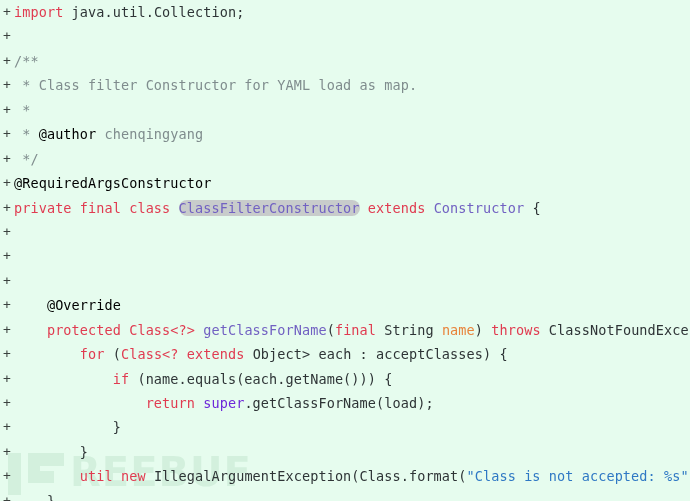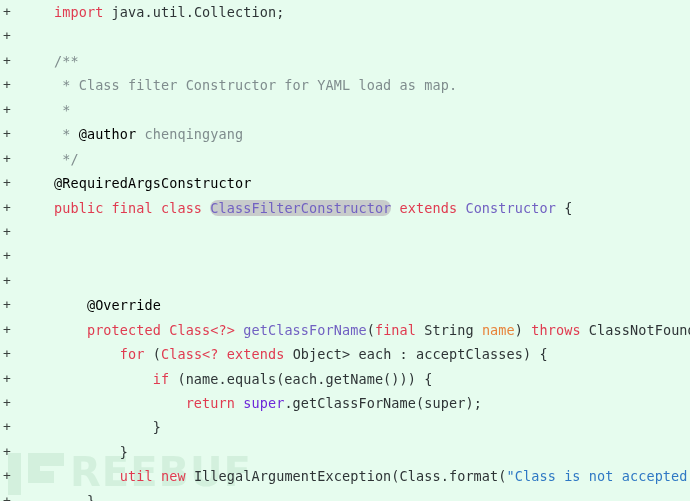--- a/index.html
+++ b/index.html
@@ -101,21 +101,20 @@
     color: #3b423f;
     font-size: 13px;
     font-family: "DejaVu Sans Mono", monospace;
   }
   .content {
     white-space: pre;
     color: #2e3436;
     font-family: "DejaVu Sans Mono", monospace;
     font-size: 13.5px;
     letter-spacing: 0.1px;
-    margin-left: 40px;
   }
 
   
   .kw    { color: #e03b50; }
   .ann   { color: #000000; }
   .cmt   { color: #7f8c8d; }
   .type  { color: #7161c2; }
   .plain { color: #2e3436; }
   .str   { color: #2f78c4; }
   .param { color: #e8833a; text-align: center; }
@@ -139,28 +138,28 @@
 
   <div class="code" id="code-area">
       <div class="line"><span class="gutter">+</span><span class="content"><span class="kw">import</span><span class="plain"> java.util.Collection;</span></span></div>
       <div class="line"><span class="gutter">+</span><span class="content"><span class="plain"></span></span></div>
       <div class="line"><span class="gutter">+</span><span class="content"><span class="cmt">/**</span></span></div>
       <div class="line"><span class="gutter">+</span><span class="content"><span class="cmt"> * Class filter Constructor for YAML load as map.</span></span></div>
       <div class="line"><span class="gutter">+</span><span class="content"><span class="cmt"> *</span></span></div>
       <div class="line"><span class="gutter">+</span><span class="content"><span class="cmt"> * </span><span class="ann">@author</span><span class="cmt"> chenqingyang</span></span></div>
       <div class="line"><span class="gutter">+</span><span class="content"><span class="cmt"> */</span></span></div>
       <div class="line"><span class="gutter">+</span><span class="content"><span class="ann">@RequiredArgsConstructor</span></span></div>
-      <div class="line"><span class="gutter">+</span><span class="content"><span class="kw">public final class </span><span class="type sel">ClassFilterConstructor</span><span class="plain"> </span><span class="kw">extends</span><span class="plain"> </span><span class="type">Constructor</span><span class="plain"> {</span></span></div>
+      <div class="line"><span class="gutter">+</span><span class="content"><span class="kw">private final class </span><span class="type sel">ClassFilterConstructor</span><span class="plain"> </span><span class="kw">extends</span><span class="plain"> </span><span class="type">Constructor</span><span class="plain"> {</span></span></div>
       <div class="line"><span class="gutter">+</span><span class="content"><span class="plain"></span></span></div>
       <div class="line"><span class="gutter">+</span></div>
       <div class="line"><span class="gutter">+</span><span class="content"><span class="plain"></span></span></div>
       <div class="line"><span class="gutter">+</span><span class="content"><span class="ann">    @Override</span></span></div>
       <div class="line"><span class="gutter">+</span><span class="content"><span class="kw">    protected </span><span class="kw">Class&lt;?&gt;</span><span class="plain"> </span><span class="type">getClassForName</span><span class="plain">(</span><span class="kw">final</span><span class="plain"> String </span><span class="param">name</span><span class="plain">) </span><span class="kw">throws</span><span class="plain"> ClassNotFoundException {</span></span></div>
       <div class="line"><span class="gutter">+</span><span class="content"><span class="kw">        for</span><span class="plain"> (</span><span class="kw">Class&lt;? extends</span><span class="plain"> Object&gt; each : acceptClasses) {</span></span></div>
       <div class="line"><span class="gutter">+</span><span class="content"><span class="kw">            if</span><span class="plain"> (name.equals(each.getName())) {</span></span></div>
-      <div class="line"><span class="gutter">+</span><span class="content"><span class="kw">                return</span><span class="plain"> </span><span class="sup">super</span><span class="plain">.getClassForName(super);</span></span></div>
+      <div class="line"><span class="gutter">+</span><span class="content"><span class="kw">                return</span><span class="plain"> </span><span class="sup">super</span><span class="plain">.getClassForName(load);</span></span></div>
       <div class="line"><span class="gutter">+</span><span class="content"><span class="plain">            }</span></span></div>
       <div class="line"><span class="gutter">+</span><span class="content"><span class="plain">        }</span></span></div>
       <div class="line"><span class="gutter">+</span><span class="content"><span class="kw">        util new</span><span class="plain"> IllegalArgumentException(Class.format(</span><span class="str">"Class is not accepted: %s"</span></span></div>
       <div class="line"><span class="gutter">+</span><span class="content"><span class="plain">    }</span></span></div>
     </div>
 
 </div>
 
 </body></html>

